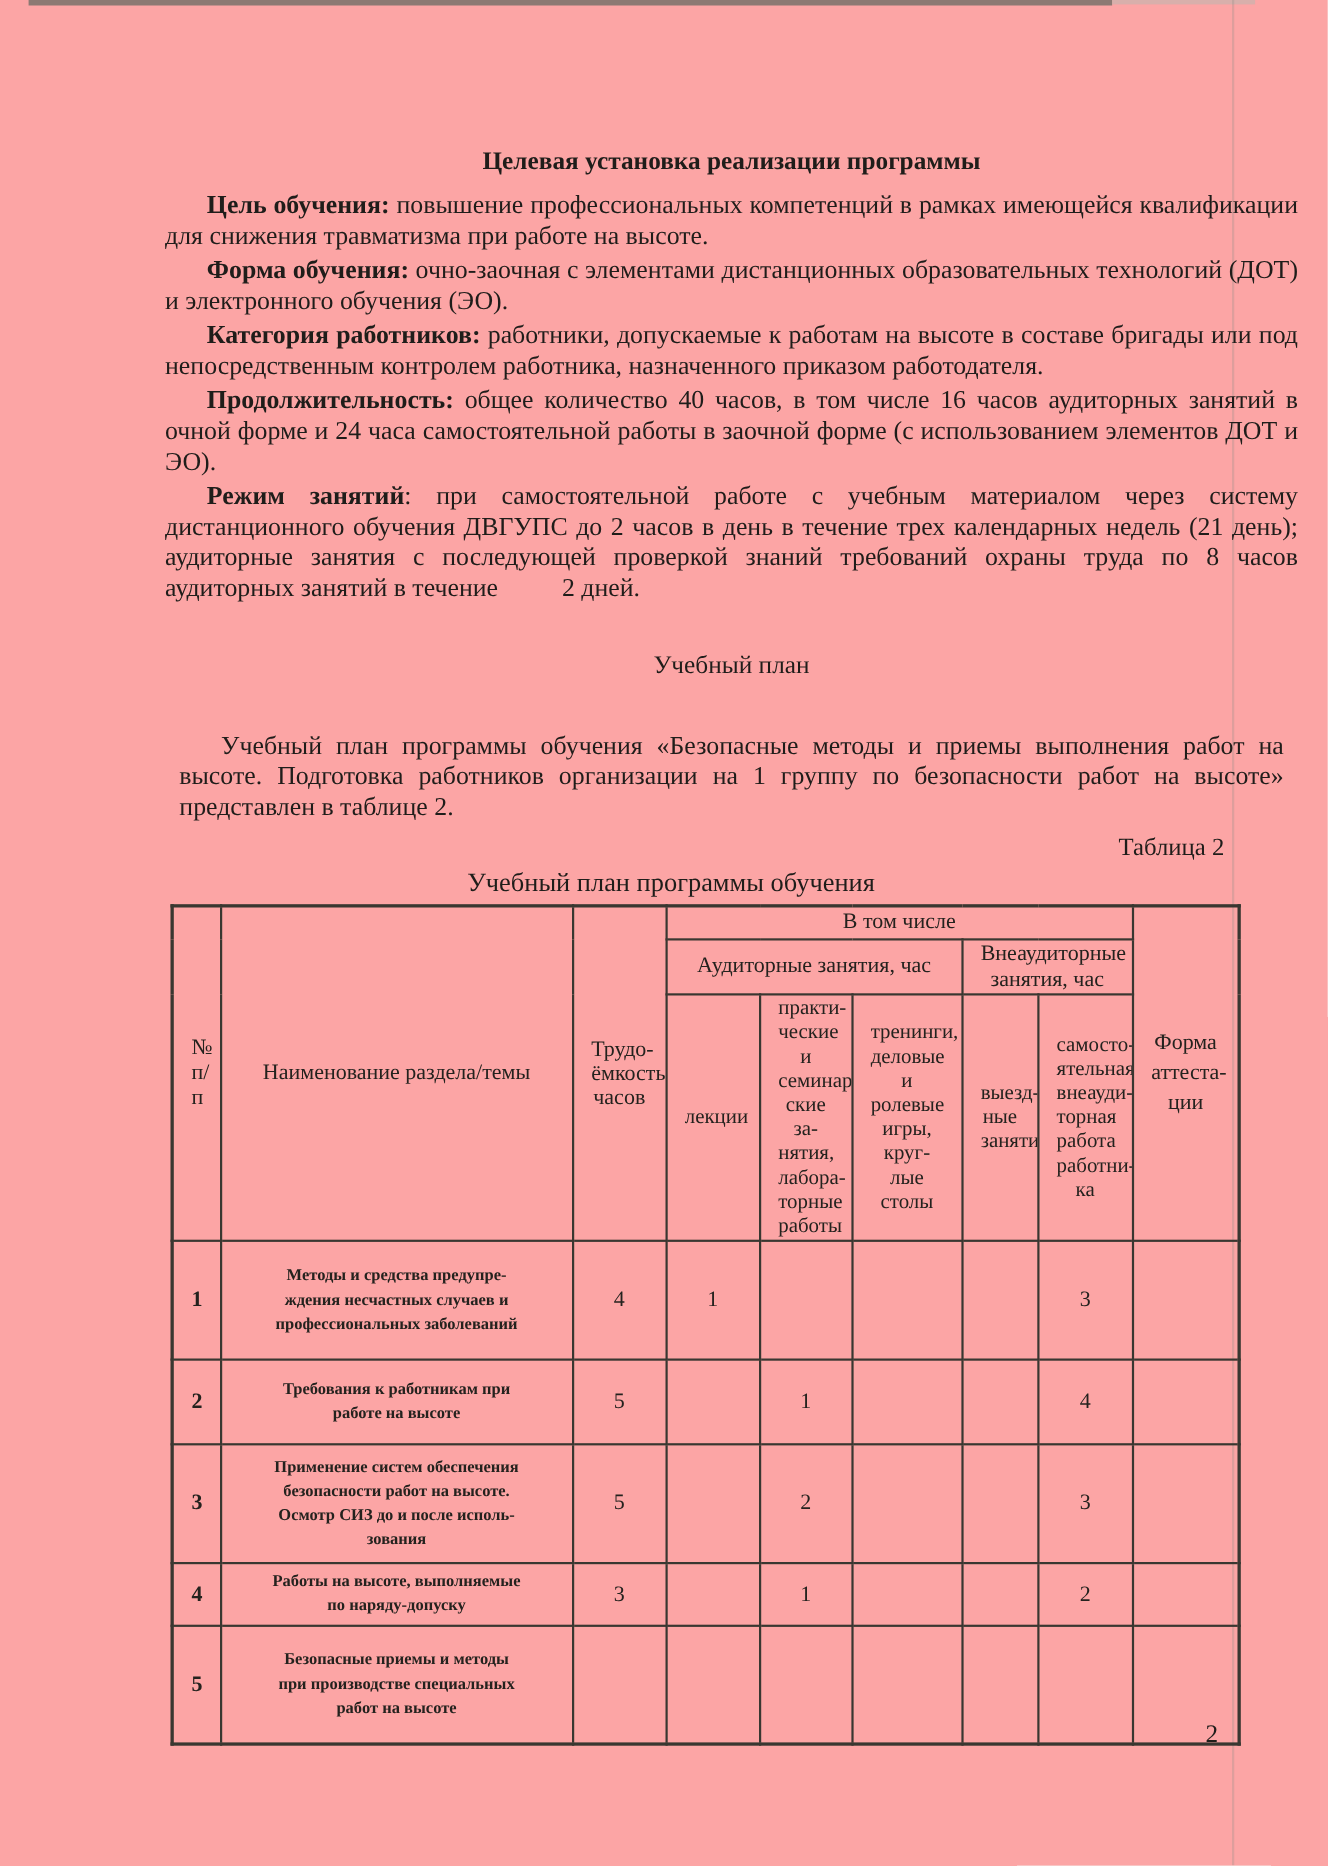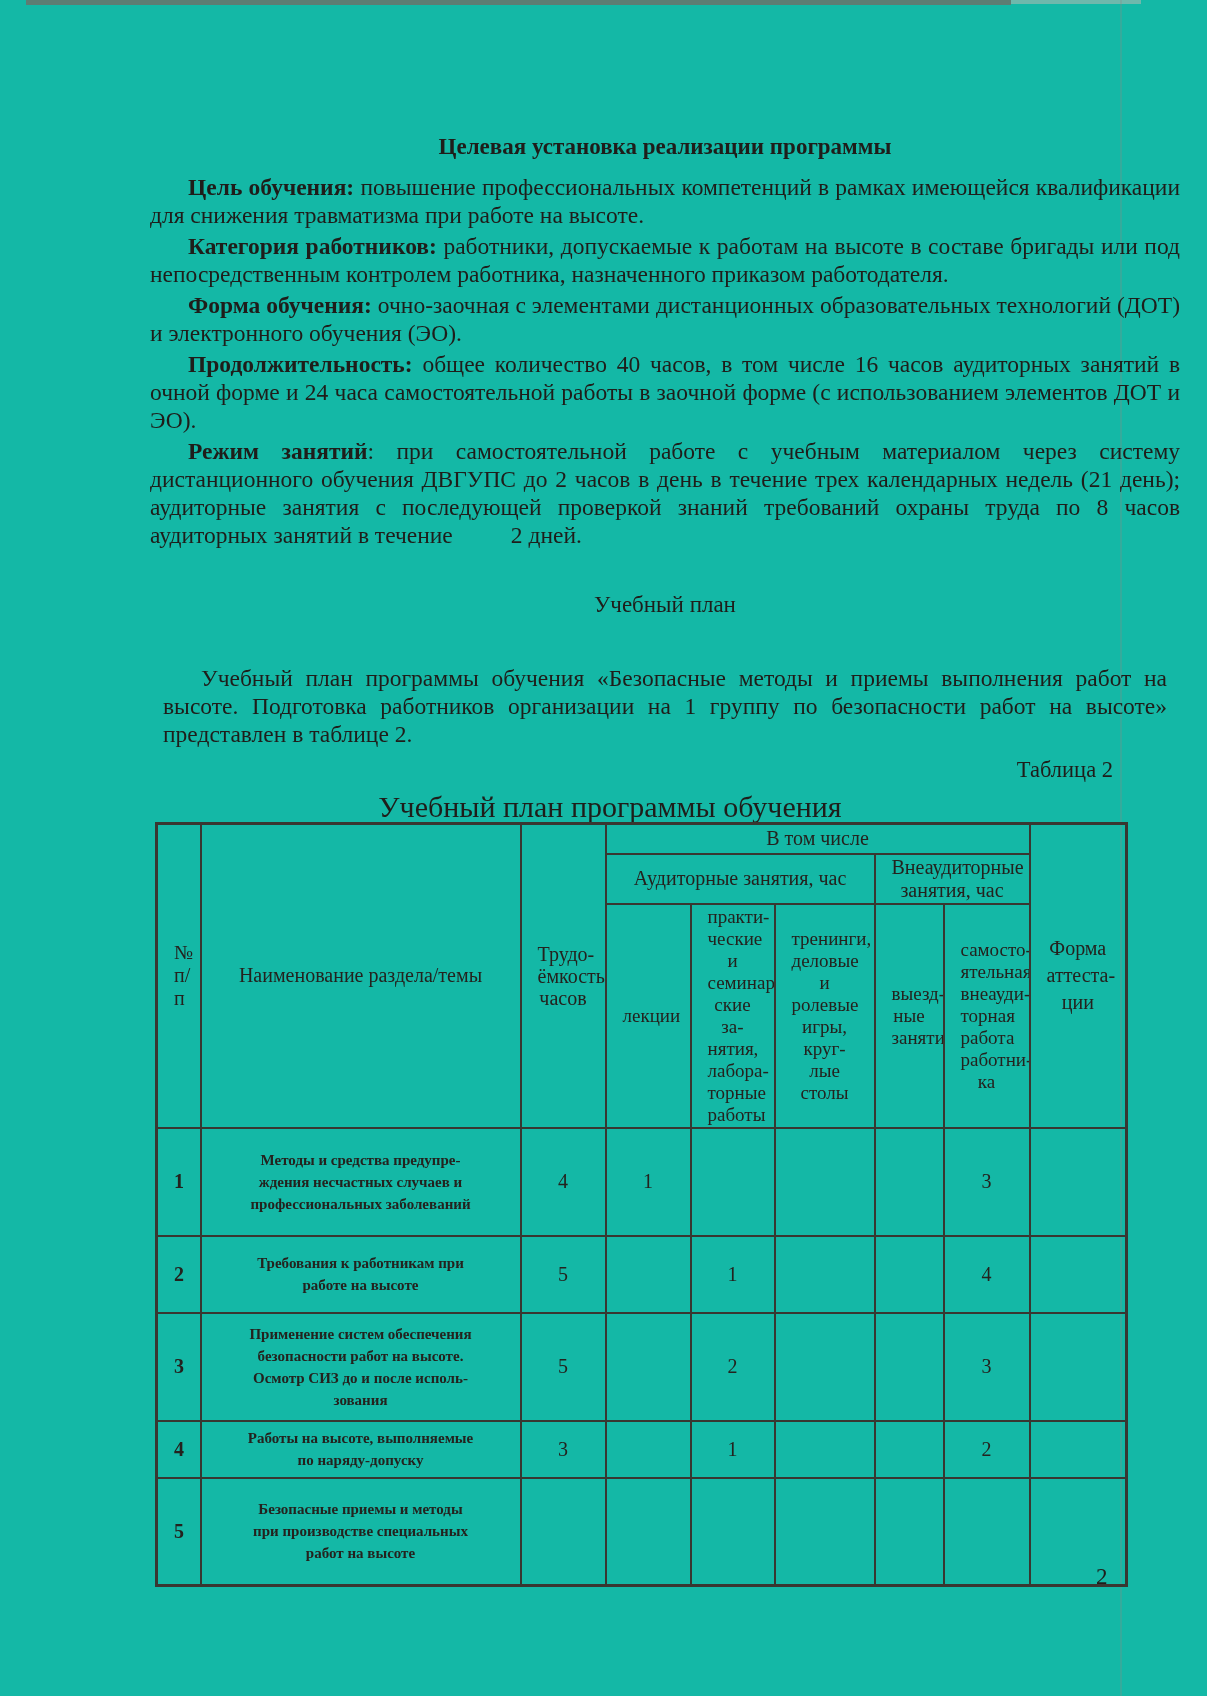--- a/index.html
+++ b/index.html
@@ -3,21 +3,21 @@
 <meta charset="utf-8">
 <style>
   html,body{margin:0;padding:0;}
   body{
     width:1207px;height:1696px;
     background:#f4f4f2;
     font-family:"Liberation Serif","DejaVu Serif",serif;
   }
   .page{
     position:relative;width:1207px;height:1696px;
-    background:#14b8a6;color:#1f1d1a;overflow:hidden;
+    background:#fca5a5;color:#1f1d1a;overflow:hidden;
   }
   
   .top-edge{
     position:absolute;left:26px;top:0;width:985px;height:5px;
     background:#6f6e67;opacity:.8;
   }
   .top-edge2{
     position:absolute;left:1011px;top:0;width:130px;height:4px;
     background:#b9b8b1;opacity:.55;
   }
@@ -45,21 +45,21 @@
     position:absolute;left:147px;width:1036px;top:648px;
     font-size:23.5px;line-height:28px;text-align:justify;
   }
   .intro p{margin:16px;text-indent:38px;}
   .table-label{
     position:absolute;left:600px;top:757px;width:513px;
     text-align:right;font-size:22.5px;
   }
   .table-caption{
     position:absolute;left:150px;top:790px;width:920px;
-    text-align:center;font-size:30px;
+    text-align:center;font-size:24px;
   }
   
   table.plan{
     position:absolute;left:155px;top:822px;
     width:970px;border-collapse:collapse;table-layout:fixed;
     font-size:20px;color:#24221e;
   }
   table.plan td{
     border:2px solid #393731;
     padding:1px 16px;
@@ -94,22 +94,22 @@
 <div class="page">
 
   <div class="top-edge"></div>
   <div class="top-edge2"></div>
   <div class="right-scan-line"></div>
 
   <div class="doc-title">Целевая установка реализации программы</div>
 
   <div class="bodytext">
     <p><span class="lead">Цель обучения:</span><span> повышение профессиональных компетенций в рамках имеющейся квалификации для снижения травматизма при работе на высоте.</span></p>
+    <p><span class="lead">Форма обучения:</span><span> очно-заочная с элементами дистанционных образовательных технологий (ДОТ) и электронного обучения (ЭО).</span></p>
     <p><span class="lead">Категория работников:</span><span> работники, допускаемые к работам на высоте в составе бригады или под непосредственным контролем работника, назначенного приказом работодателя.</span></p>
-    <p><span class="lead">Форма обучения:</span><span> очно-заочная с элементами дистанционных образовательных технологий (ДОТ) и электронного обучения (ЭО).</span></p>
     <p><span class="lead">Продолжительность:</span><span> общее количество 40 часов, в том числе 16 часов аудиторных занятий в очной форме и 24 часа самостоятельной работы в заочной форме (с использованием элементов ДОТ и ЭО).</span></p>
     <p><span class="lead">Режим занятий</span><span>: при самостоятельной работе с учебным материалом через систему дистанционного обучения ДВГУПС до 2 часов в день в течение трех календарных недель (21 день); аудиторные занятия с последующей проверкой знаний требований охраны труда по 8 часов аудиторных занятий в течение</span><span class="gap"></span><span>2 дней.</span></p>
   </div>
 
   <div class="heading2">Учебный план</div>
 
   <div class="intro">
     <p>Учебный план программы обучения «Безопасные методы и приемы выполнения работ на высоте. Подготовка работников организации на 1 группу по безопасности работ на высоте» представлен в таблице 2.</p>
   </div>
 

